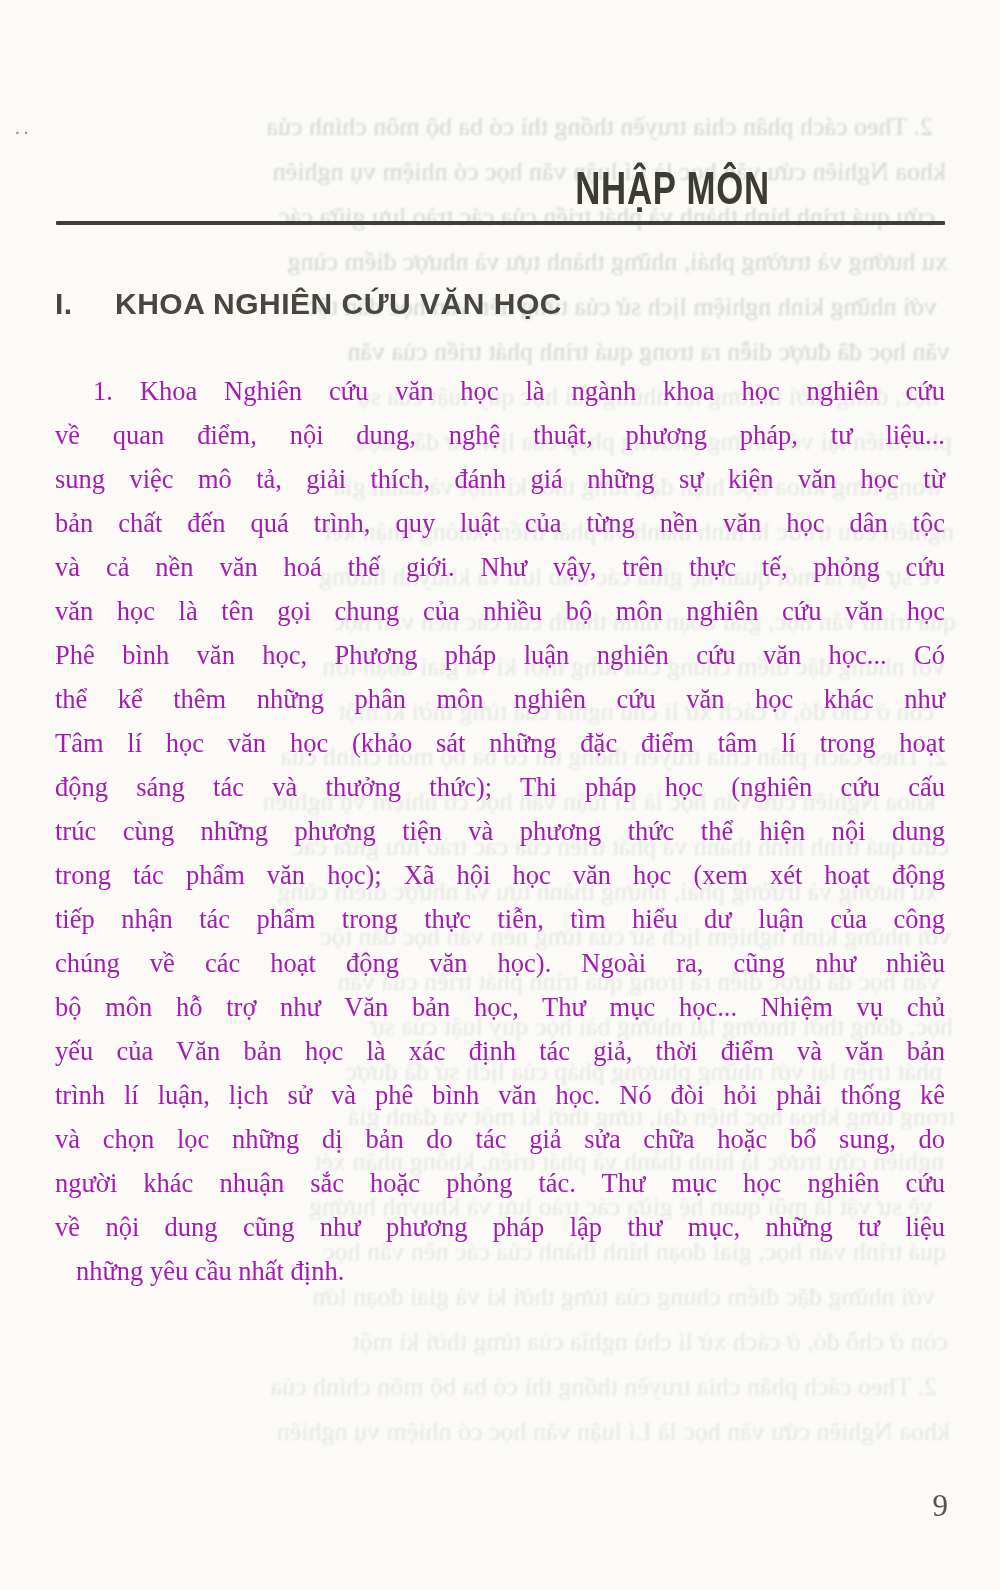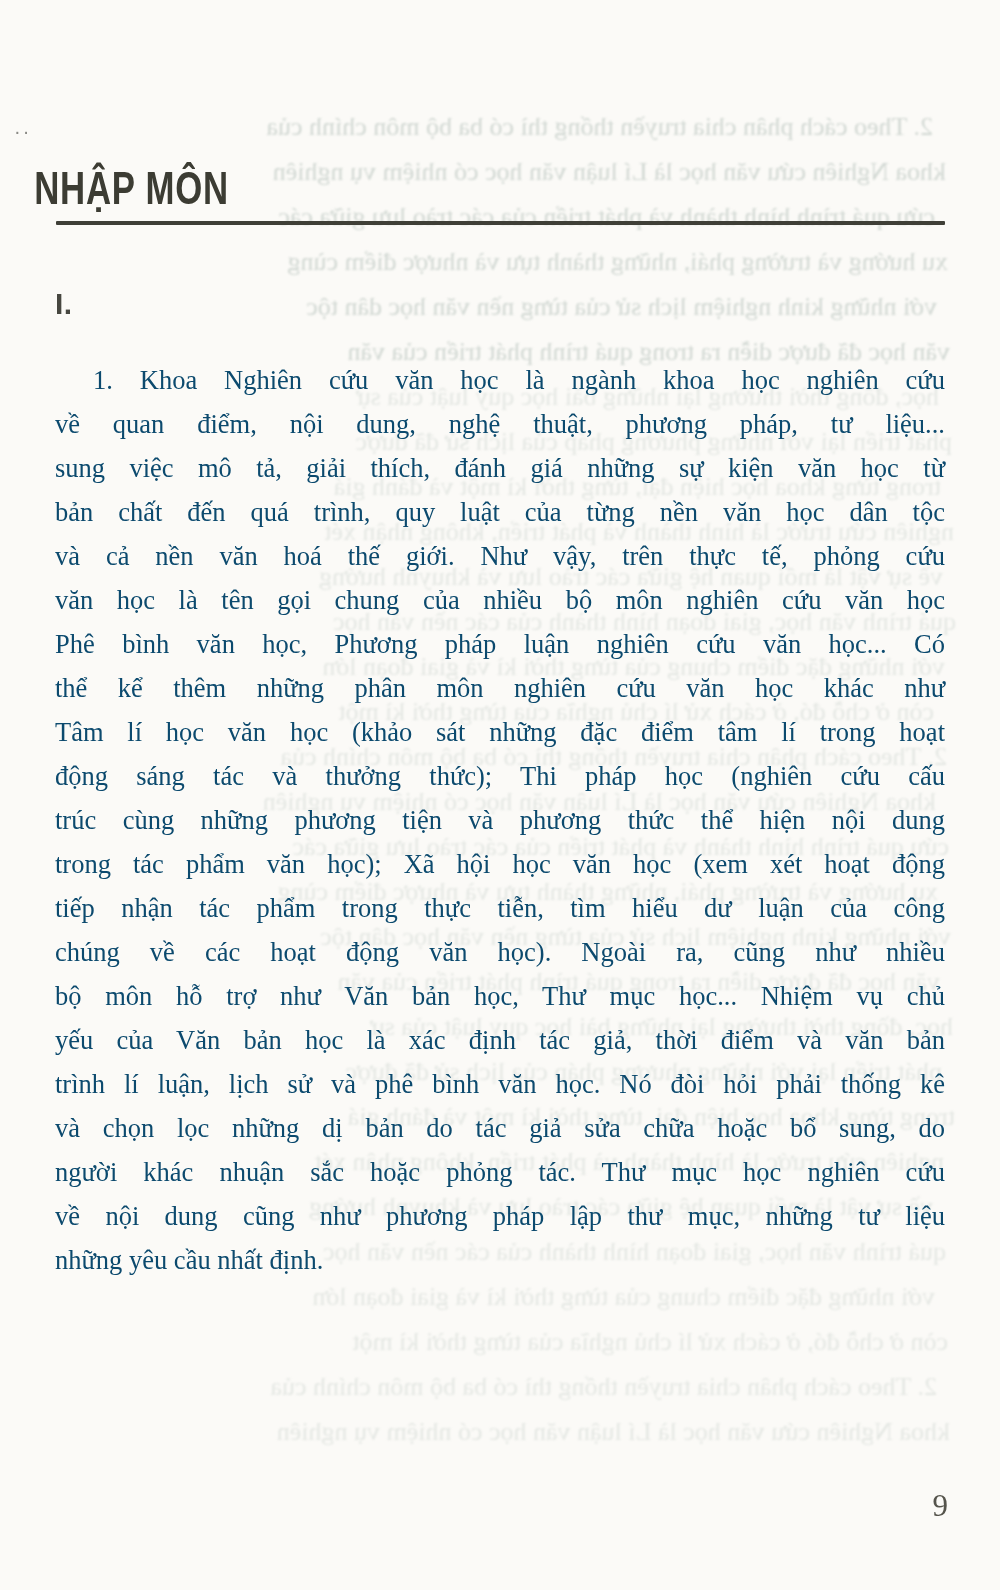--- a/index.html
+++ b/index.html
@@ -33,21 +33,21 @@
   }
   
   .content{position:relative;z-index:1;}
   .artifact-dots{
     position:absolute;top:120px;left:14px;
     color:#8a8a86;font-size:20px;letter-spacing:2px;
     font-family:"Liberation Sans",sans-serif;
   }
   .chapter-title{
     position:absolute;top:160px;left:0;width:804px;
-    text-align:left;
+    text-align:right;
   }
   .chapter-title span{
     display:inline-block;
     transform:scaleX(0.74);
     font-family:"Liberation Sans","DejaVu Sans",sans-serif;
     font-weight:bold;
     font-size:47px;
     letter-spacing:1px;
     color:#3c3c33;
   }
@@ -66,31 +66,31 @@
     line-height:47px;
     letter-spacing:0.5px;
     color:#474740;
   }
   .section-marker{width:60px;flex:0 0 60px;}
   .section-text{flex:1;}
   .hline1{text-align:justify;text-align-last:justify;}
   .hline2{text-align:left;}
   
   .body-text{
-    position:absolute;top:358px;left:55px;width:890px;
+    position:absolute;top:369px;left:55px;width:890px;
     font-size:26.5px;
-    color:#0c4a6e;
+    color:#a21caf;
   }
   .bline{
     height:44px;line-height:44px;
     text-align:justify;text-align-last:justify;
     white-space:normal;
   }
   .bline.first{padding-left:38px;}
-  .bline.last{text-align-last:left;}
+  .bline.last{text-align-last:left;margin-left:21px;}
   .page-number{
     position:absolute;top:1488px;right:52px;
     font-size:31px;color:#55544c;
   }
 </style>
 </head>
 <body>
 
 <div class="page">
 
@@ -133,20 +133,21 @@
 
     <div class="chapter-title">
       <span>NHẬP MÔN</span>
     </div>
 
     <div class="rule"></div>
 
     <div class="section-heading">
       <div class="section-marker">I.</div>
       <div class="section-text">
+        <div class="hline2">KHOA NGHIÊN CỨU VĂN HỌC</div>
       </div>
     </div>
 
     <div class="body-text">
         <div class="bline first">1. Khoa Nghiên cứu văn học là ngành khoa học nghiên cứu</div>
         <div class="bline">về quan điểm, nội dung, nghệ thuật, phương pháp, tư liệu...</div>
         <div class="bline">sung việc mô tả, giải thích, đánh giá những sự kiện văn học từ</div>
         <div class="bline">bản chất đến quá trình, quy luật của từng nền văn học dân tộc</div>
         <div class="bline">và cả nền văn hoá thế giới. Như vậy, trên thực tế, phỏng cứu</div>
         <div class="bline">văn học là tên gọi chung của nhiều bộ môn nghiên cứu văn học</div>

